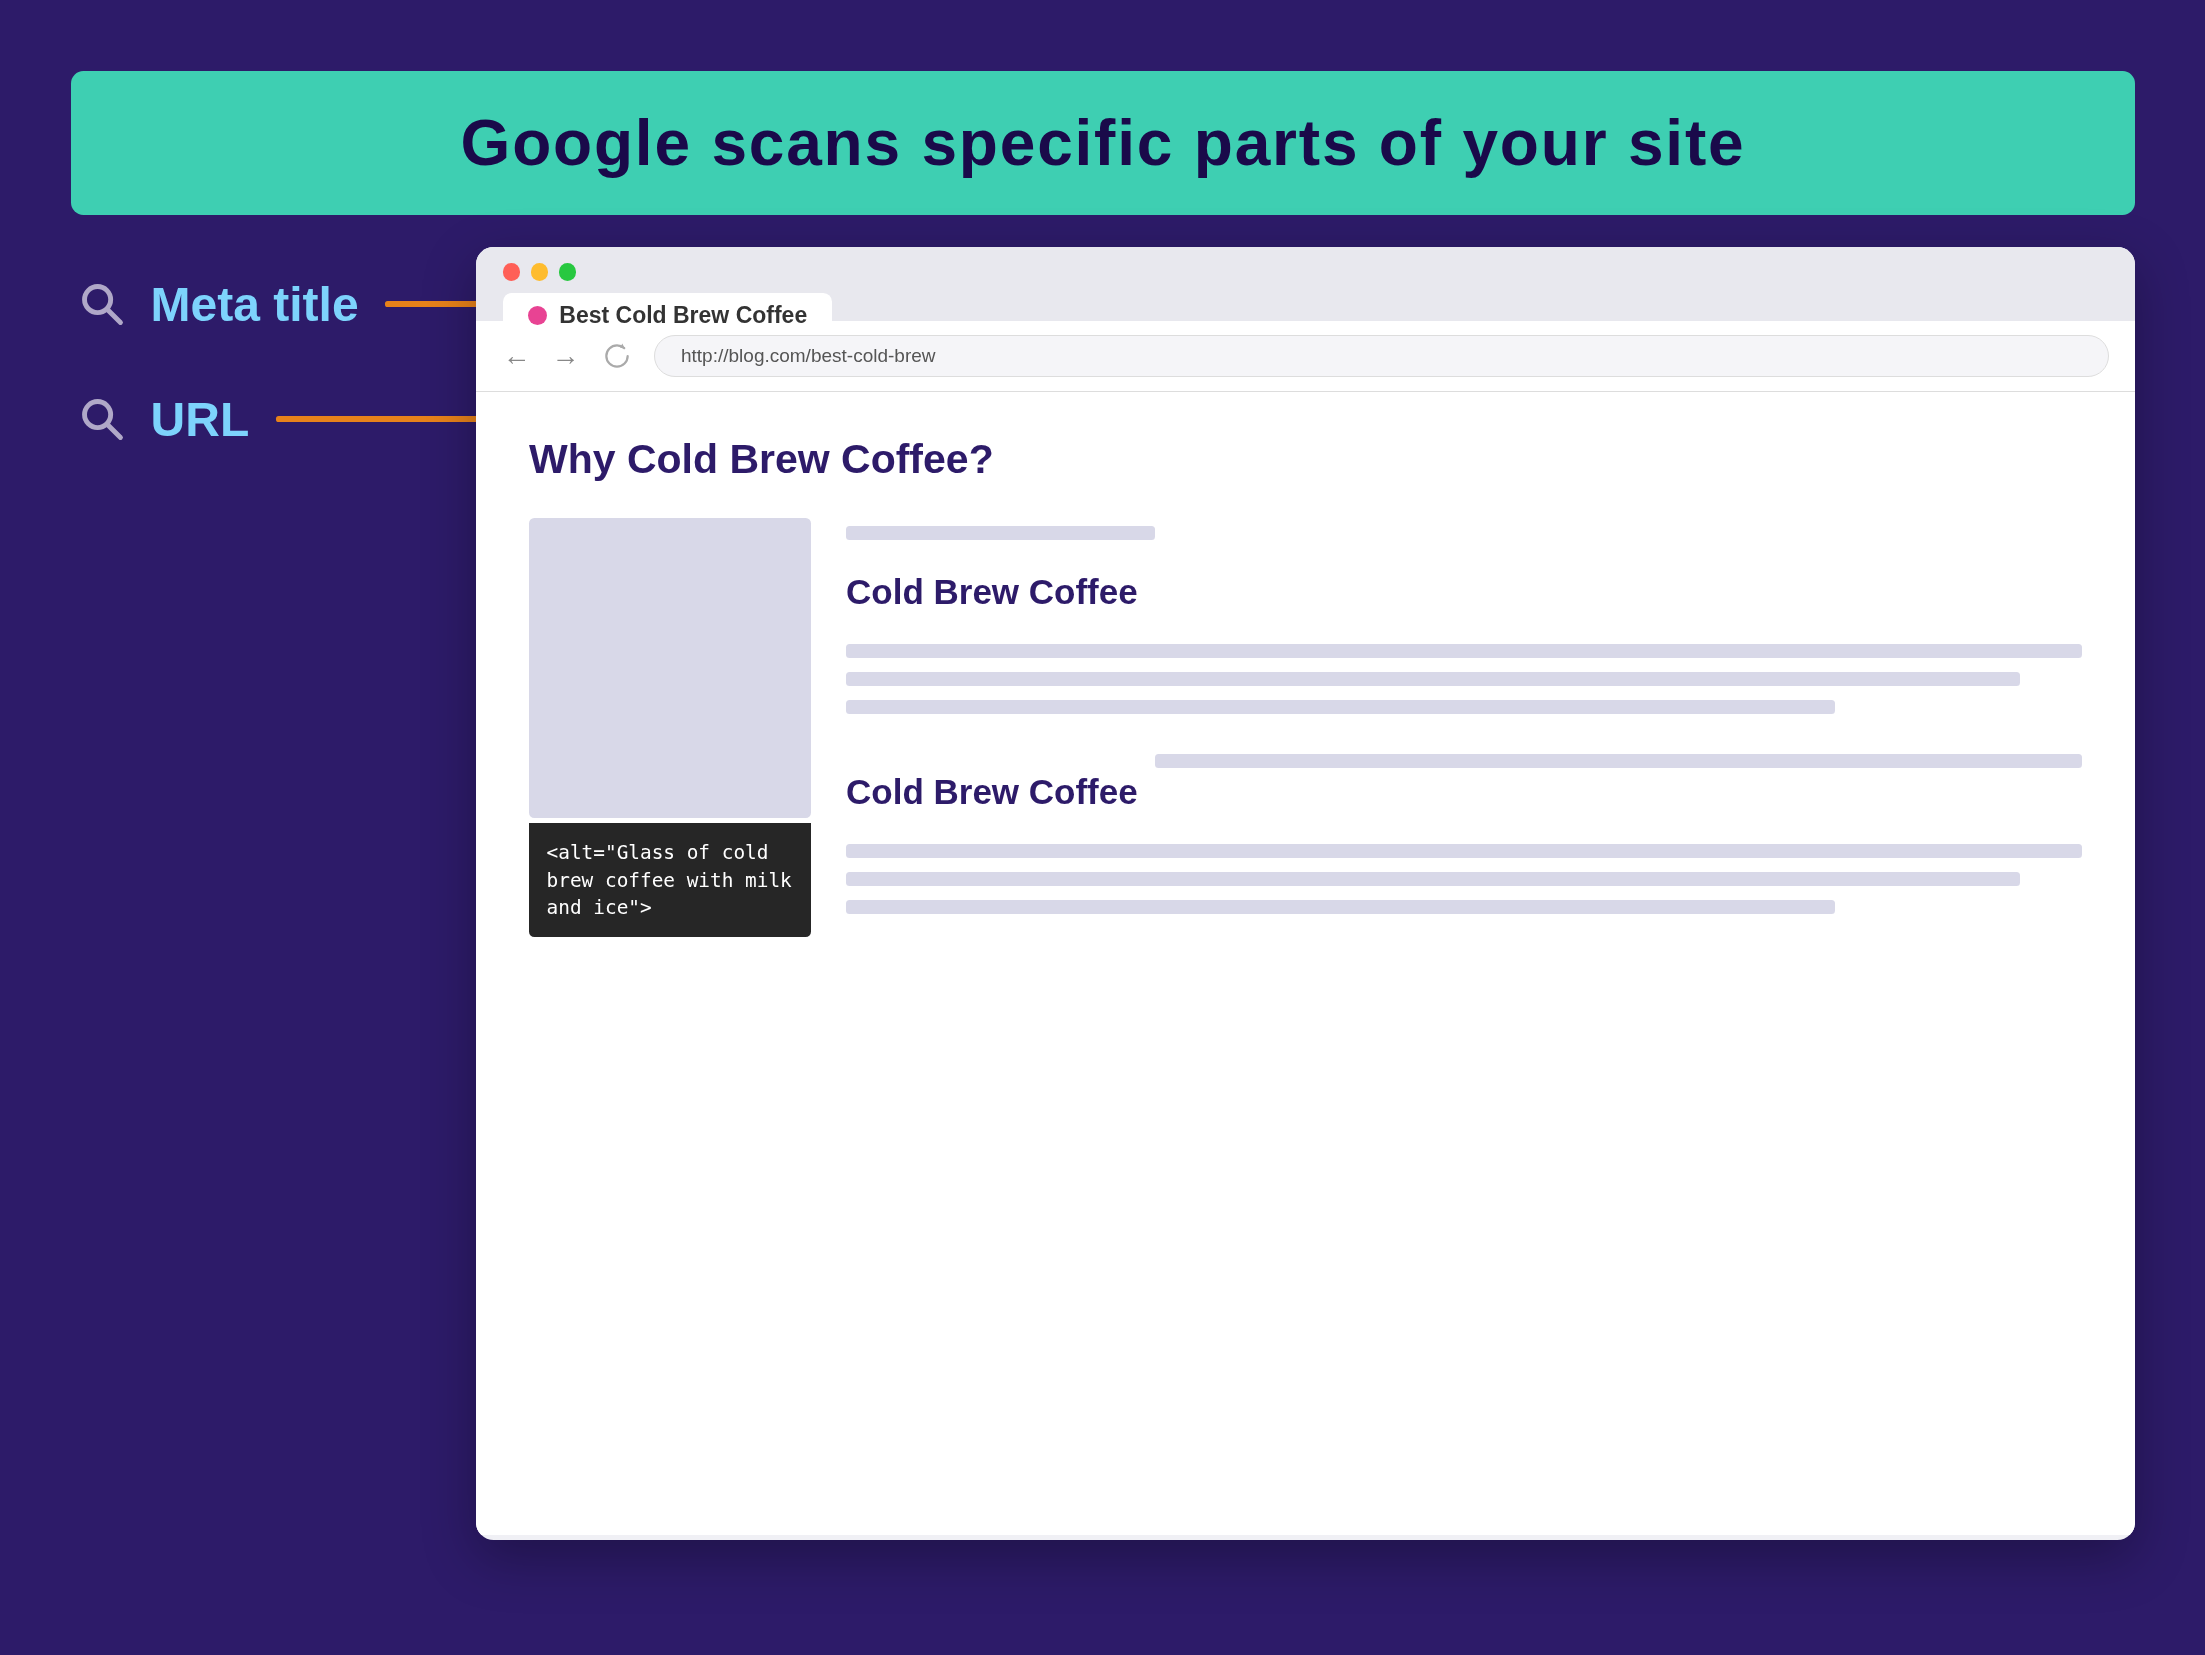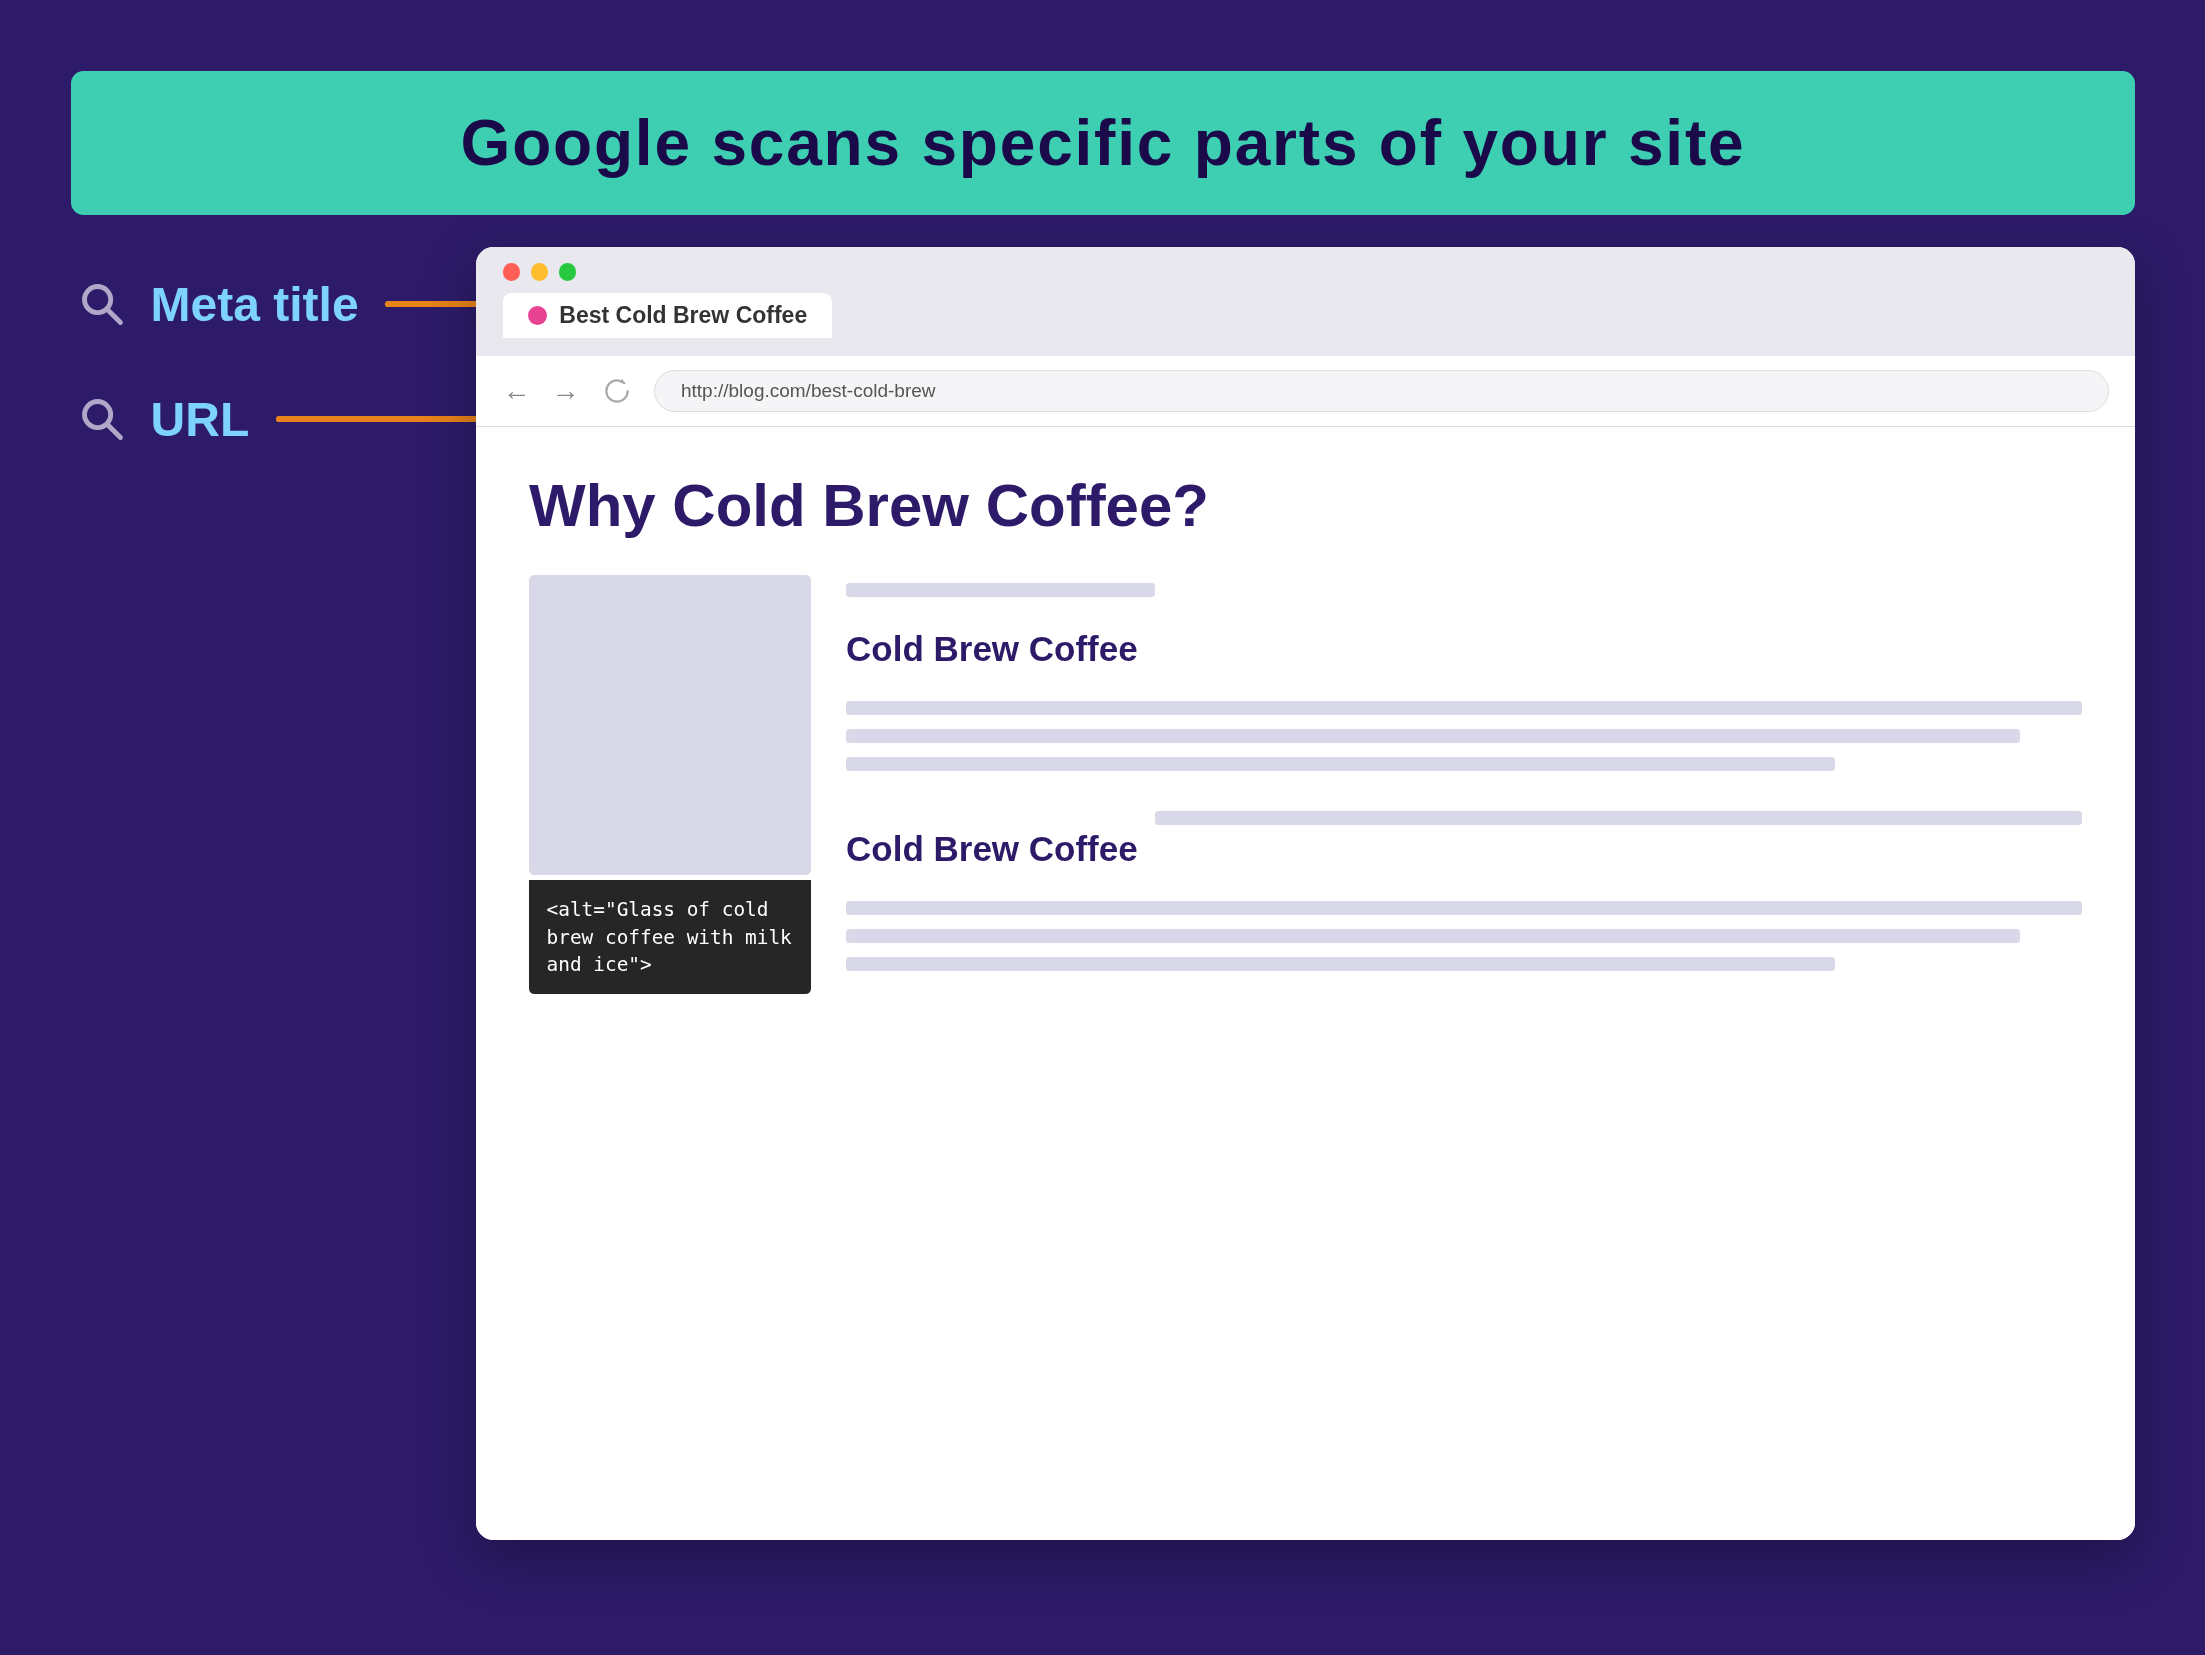--- a/index.html
+++ b/index.html
@@ -96,21 +96,21 @@
       background: #f0f0f5;
       border-radius: 17.6px;
       box-shadow: 0 17.6px 53px rgba(0,0,0,0.3);
       overflow: hidden;
     }
 
     
     .browser-topbar {
       background: #e8e8ee;
       padding: 16px 26.5px 0 26.5px;
-      height: 109px;
+      height: 74px;
       display: flex;
       flex-direction: column;
     }
 
     .browser-controls {
       display: flex;
       align-items: center;
       gap: 10.6px;
       margin-bottom: 12.4px;
     }
@@ -185,21 +185,21 @@
 
     
     .browser-content {
       background: #ffffff;
       padding: 44px 53px;
       height: calc(100% - 150px);
       overflow: hidden;
     }
 
     .page-title {
-      font-size: 60px;
+      font-size: 41px;
       font-weight: 900;
       color: #2d1b69;
       margin-bottom: 35px;
     }
 
     .content-grid {
       display: flex;
       gap: 35px;
     }
 

